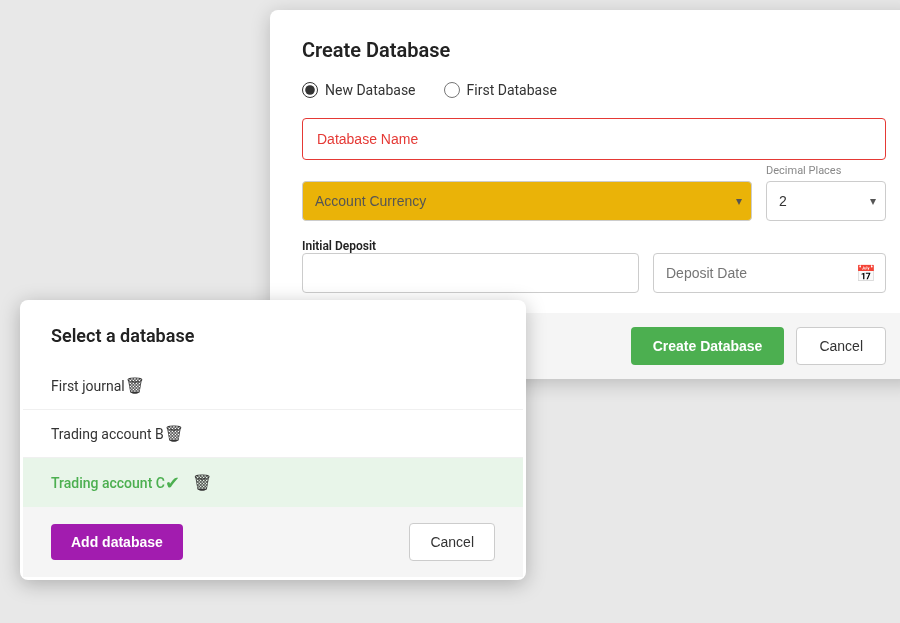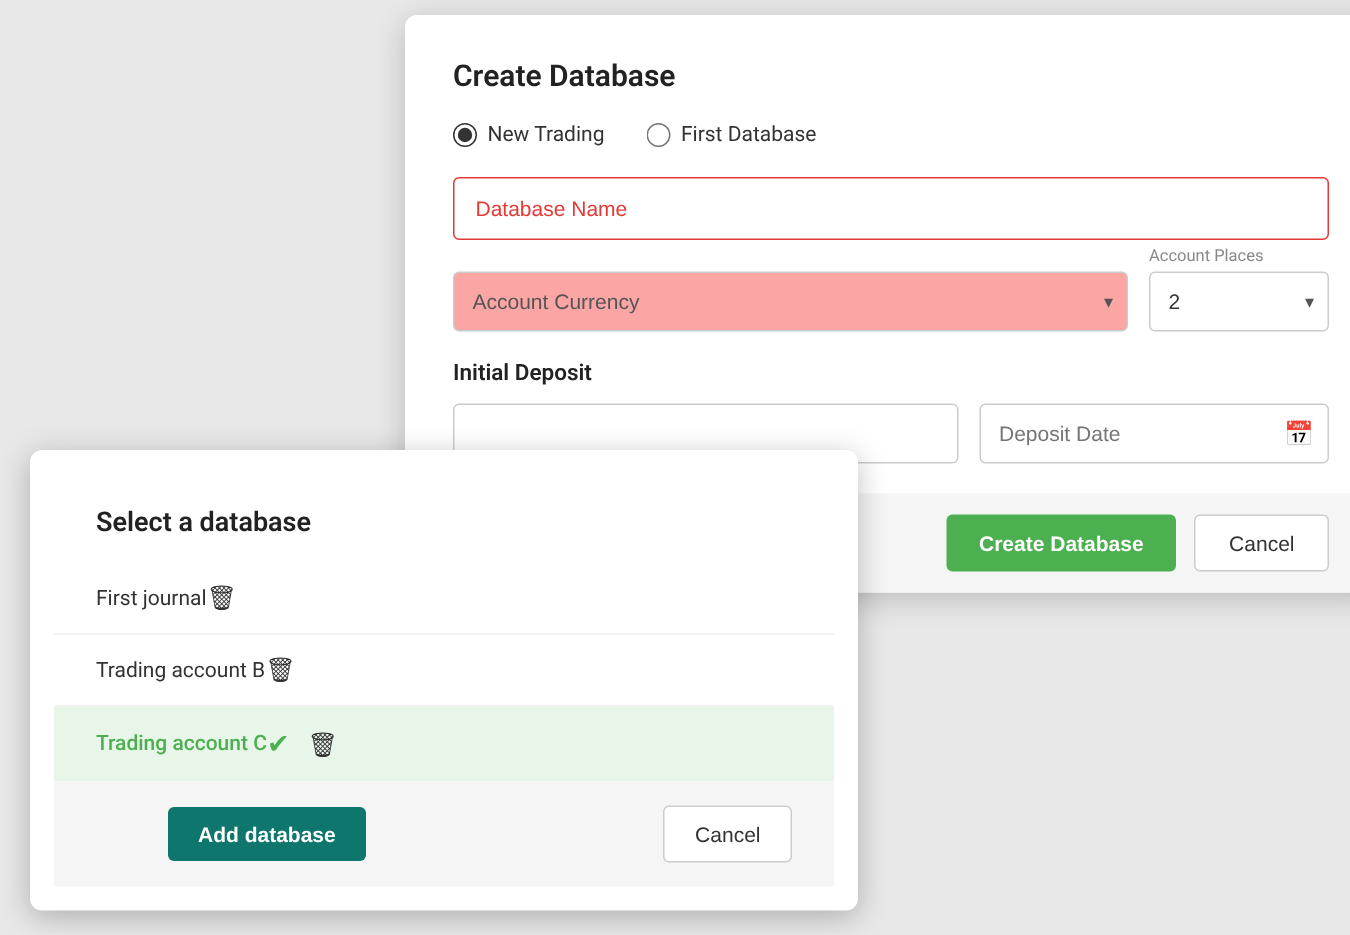--- a/index.html
+++ b/index.html
@@ -87,21 +87,21 @@
     }
 
     .currency-select {
       width: 100%;
       border: 1.5px solid #ccc;
       border-radius: 4px;
       padding: 11px 36px 11px 12px;
       font-size: 14px;
       color: #555;
       appearance: none;
-      background: #fca5a5;
+      background: #eab308;
       cursor: pointer;
       outline: none;
     }
 
     .select-arrow {
       position: absolute;
       right: 10px;
       top: 50%;
       transform: translateY(-50%);
       pointer-events: none;
@@ -132,23 +132,23 @@
       padding: 11px 36px 11px 12px;
       font-size: 14px;
       color: #333;
       appearance: none;
       background: #fff;
       cursor: pointer;
       outline: none;
     }
 
     .initial-deposit-label {
-      font-size: 15px;
+      font-size: 12px;
       font-weight: 600;
-      margin-bottom: 12px;
+      margin-bottom: 0;
       color: #222;
     }
 
     .deposit-row {
       display: flex;
       gap: 14px;
     }
 
     .deposit-input {
       flex: 1;
@@ -218,25 +218,25 @@
       padding: 10px 22px;
       font-size: 14px;
       cursor: pointer;
     }
 
     
     .select-db-dialog {
       position: absolute;
       top: 300px;
       left: 20px;
-      width: 552px;
+      width: 506px;
       background: #fff;
       border-radius: 8px;
       box-shadow: 0 4px 20px rgba(0,0,0,0.25);
-      padding: 16px;
+      padding: 3px;
       overflow: hidden;
     }
 
     .select-db-title {
       font-size: 18px;
       font-weight: 600;
       padding: 22px 28px 16px 28px;
       color: #222;
     }
 
@@ -291,29 +291,28 @@
 
     .select-db-footer {
       display: flex;
       justify-content: space-between;
       align-items: center;
       padding: 16px 28px;
       background: #f5f5f5;
     }
 
     .btn-add-database {
-      background: #0f766e;
+      background: #a21caf;
       color: #fff;
       border: none;
       border-radius: 4px;
       padding: 10px 20px;
       font-size: 14px;
       font-weight: 600;
       cursor: pointer;
-      margin-left: 48px;
     }
 
     .btn-cancel-select {
       background: #fff;
       color: #333;
       border: 1.5px solid #ccc;
       border-radius: 4px;
       padding: 10px 20px;
       font-size: 14px;
       cursor: pointer;
@@ -321,39 +320,39 @@
   </style>
 </head>
 <body>
 
 <div class="create-db-dialog">
   <div class="dialog-title">Create Database</div>
 
   <div class="radio-group">
     <label class="radio-option">
       <input type="radio" name="dbType" checked="" style="">
-      <span class="radio-label">New Trading</span>
+      <span class="radio-label">New Database</span>
     </label>
     <label class="radio-option">
       <input type="radio" name="dbType" style="">
       <span class="radio-label">First Database</span>
     </label>
   </div>
 
   <input class="db-name-input" type="text" placeholder="Database Name" style="">
 
   <div class="currency-row">
     <div class="currency-select-wrapper">
       <select class="currency-select">
         <option value="">Account Currency</option>
       </select>
       <span class="select-arrow">▾</span>
     </div>
     <div class="decimal-group">
-      <span class="decimal-label">Account Places</span>
+      <span class="decimal-label">Decimal Places</span>
       <div class="decimal-select-wrapper">
         <select class="decimal-select">
           <option value="2">2</option>
           <option value="3">3</option>
           <option value="4">4</option>
         </select>
         <span class="select-arrow">▾</span>
       </div>
     </div>
   </div>

